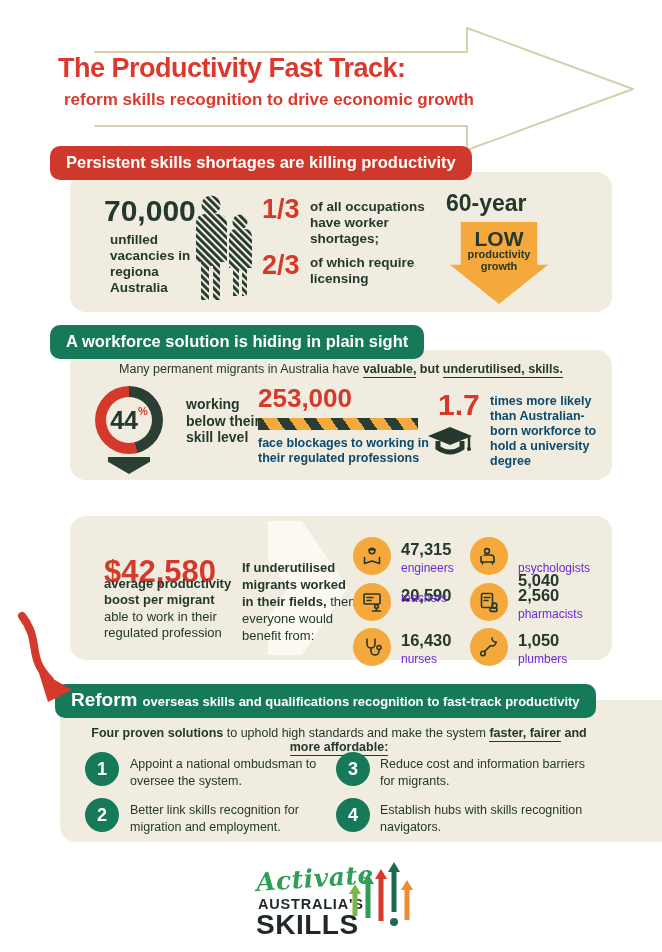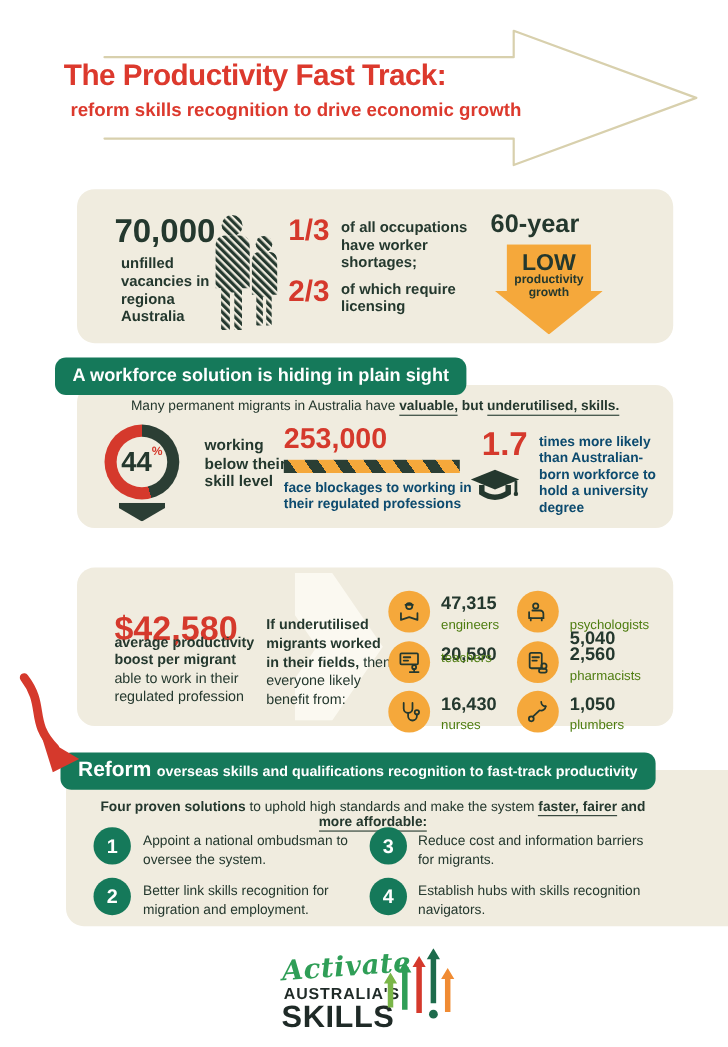--- a/index.html
+++ b/index.html
@@ -44,21 +44,21 @@
   .pct-num{font-size:25px;font-weight:800;color:#24382e;line-height:46px;}
   .pct-sign{font-size:11px;font-weight:800;color:#d5392c;line-height:1;margin-top:9px;}
   .dk-down-arrow{background:#2b3e34;clip-path:polygon(0 0,100% 0,100% 28%,50% 100%,0 28%);}
 
   .hazard{background:repeating-linear-gradient(55deg,#2b3e34 0 10px,#f5a83b 10px 22px);}
 
   
   .occ-circle{width:38px;height:38px;border-radius:50%;background:#f5a83b;
               display:flex;align-items:center;justify-content:center;}
   .occ-num{font-size:16.5px;font-weight:800;color:#24382e;line-height:1;}
-  .occ-lbl{font-size:12px;color:#4d7c0f;line-height:1.1;margin-top:3px;}
+  .occ-lbl{font-size:12px;color:#6d28d9;line-height:1.1;margin-top:3px;}
 
   
   .sol-circle{width:34px;height:34px;border-radius:50%;background:#15795a;color:#fff;
               display:flex;align-items:center;justify-content:center;font-size:18px;font-weight:700;}
   .sol-text{font-size:12.5px;line-height:1.35;color:#24382e;}
 
   
   .logo-script{font-family:"DejaVu Serif", serif;font-style:italic;font-weight:700;
                font-size:25px;color:#2f9e57;letter-spacing:0.5px;}
   .logo-line1{font-size:14.5px;font-weight:700;color:#1f2a27;letter-spacing:0.8px;}
@@ -73,20 +73,23 @@
 
   <div class="abs" style="left:75px;top:18px;">
     <svg width="580" height="142" viewBox="0 0 580 142">
       <path d="M20 34 H392 V10 L558 71 L392 132 V108 H20" fill="none" stroke="#d8d0ad" stroke-width="2" stroke-linejoin="round" stroke-linecap="round"></path>
     </svg>
   </div>
 
   <div class="abs hdr-title" style="left:58px;top:53px;">The Productivity Fast Track:</div>
   <div class="abs hdr-sub" style="left:64px;top:90px;">reform skills recognition to drive economic growth</div>
 
+  <div class="banner red" style="left:50px;top:146px;">
+    <span>Persistent skills shortages are killing productivity</span>
+  </div>
   <div class="card" style="left:70px;top:172px;width:542px;height:140px;">
 
     <div class="abs num-dark" style="left:34px;top:24px;font-size:30px;">70,000</div>
     <div class="abs lbl" style="left:40px;top:60px;width:100px;">unfilled vacancies in regiona Australia</div>
 
     <div class="abs" style="left:118px;top:22px;">
       <svg width="68" height="110" viewBox="0 0 68 110">
         <defs>
           <pattern id="hatch" patternUnits="userSpaceOnUse" width="5" height="5" patternTransform="rotate(-45)">
             <rect width="5" height="5" fill="#f0ecdf"></rect>
@@ -157,21 +160,21 @@
     </div>
 
     <div class="abs num-red" style="left:34px;top:24px;font-size:31px;margin-top:16px;">$42,580</div>
     <div class="abs" style="left:34px;top:60px;width:158px;font-size:13px;line-height:1.25;">
       <span style="font-weight:700;">average productivity boost per migrant</span><br>
       <span>able to work in their regulated profession</span>
     </div>
 
     <div class="abs" style="left:172px;top:44px;width:116px;font-size:13px;line-height:1.3;">
       <span style="font-weight:700;">If underutilised migrants worked in their fields,</span>
-      <span>then everyone likely benefit from:</span>
+      <span>then everyone would benefit from:</span>
     </div>
 
     <div class="abs occ-circle" style="left:283px;top:21px;">
       <svg width="24" height="24" viewBox="0 0 24 24" fill="none" stroke="#24382e" stroke-width="1.6" stroke-linecap="round" stroke-linejoin="round">
         <circle cx="12" cy="7" r="2.8"></circle>
           <path d="M8.6 5.8h6.8"></path>
           <path d="M4.5 19.5l7.5-2.5 7.5 2.5v-6M4.5 19.5v-6"></path>
       </svg>
     </div>
     <div class="abs occ-num" style="left:331px;top:25px;">47,315</div>

